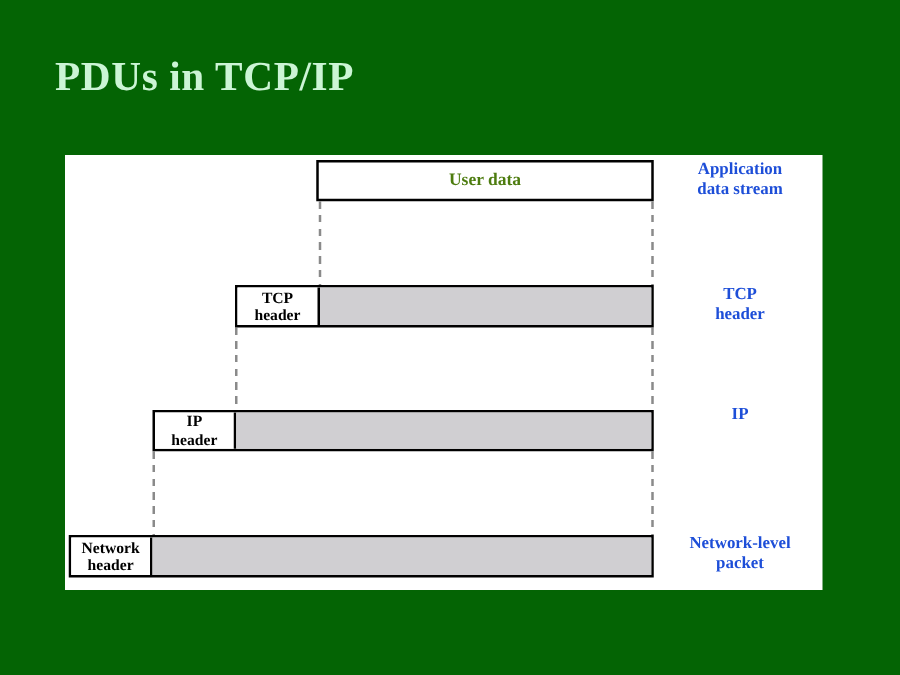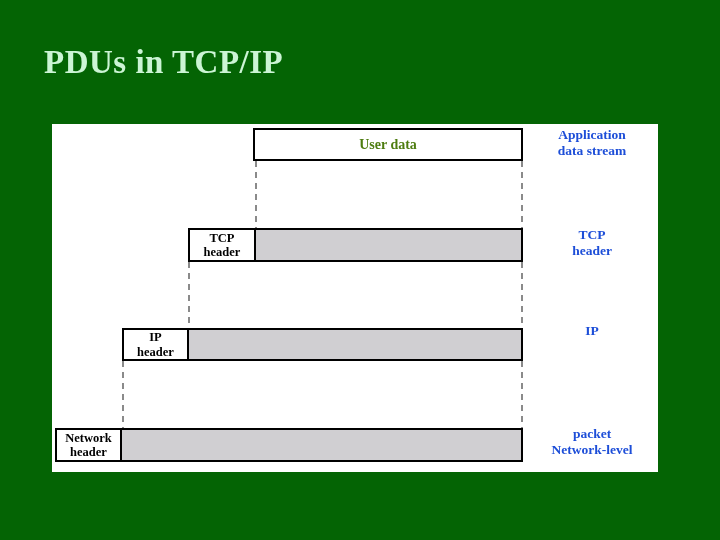--- a/index.html
+++ b/index.html
@@ -165,18 +165,18 @@
     <div class="stage-label label-1">
       <div>TCP</div>
       <div>header</div>
     </div>
 
     <div class="stage-label label-2">
       <div>IP</div>
     </div>
 
     <div class="stage-label label-3">
+      <div>Network-level</div>
       <div>packet</div>
-      <div>Network-level</div>
     </div>
 
   </div>
 </div>
 
 </body></html>

